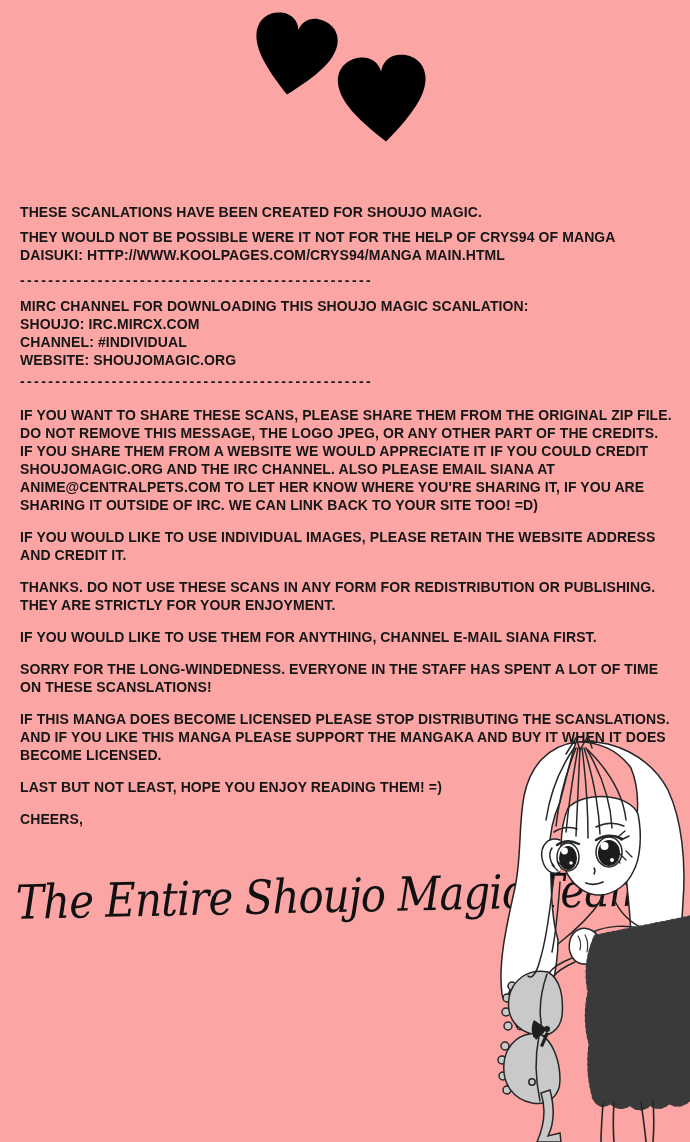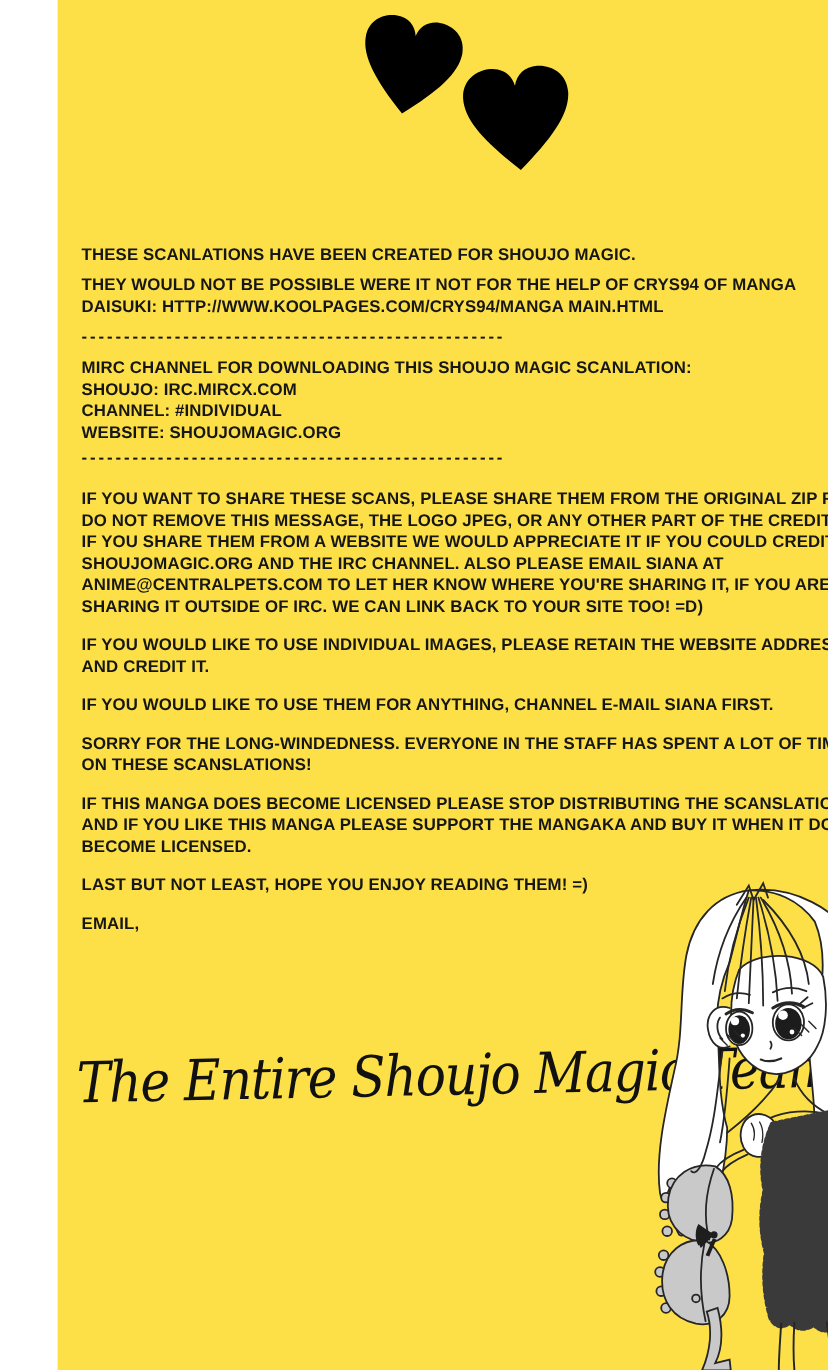--- a/index.html
+++ b/index.html
@@ -1,21 +1,21 @@
 <!DOCTYPE html>
 <html><head>
 <meta charset="utf-8">
 <style>
   html,body{margin:0;padding:0;}
   body{
     width:690px;height:1142px;position:relative;overflow:hidden;
     background:#ffffff;
     font-family:"Liberation Sans",sans-serif;
   }
-  .page{position:absolute;inset:0;background:#fde047;margin-left:48px;}
+  .page{position:absolute;inset:0;background:#fca5a5;}
   
   .hearts{position:absolute;left:238px;top:8px;width:210px;height:165px;}
   
   .credits{
     position:absolute;left:20px;top:203px;width:652px;
     color:#161616;font-size:14px;line-height:18px;font-weight:bold;
     letter-spacing:.1px;
   }
   .para{margin:0 0 14px 0;}
   .para.snug{margin:0 0 7px 0;}
@@ -52,25 +52,26 @@
     <p class="para snug">THESE SCANLATIONS HAVE BEEN CREATED FOR SHOUJO MAGIC.</p>
     <p class="para snug">THEY WOULD NOT BE POSSIBLE WERE IT NOT FOR THE HELP OF CRYS94 OF MANGA DAISUKI: HTTP://WWW.KOOLPAGES.COM/CRYS94/MANGA MAIN.HTML</p>
     <div class="divider">--------------------------------------------------</div>
     <p class="addr">MIRC CHANNEL FOR DOWNLOADING THIS SHOUJO MAGIC SCANLATION:</p>
     <p class="addr">SHOUJO: IRC.MIRCX.COM</p>
     <p class="addr">CHANNEL: #INDIVIDUAL</p>
     <p class="addr">WEBSITE: SHOUJOMAGIC.ORG</p>
     <div class="divider gap-after">--------------------------------------------------</div>
     <p class="para">IF YOU WANT TO SHARE THESE SCANS, PLEASE SHARE THEM FROM THE ORIGINAL ZIP FILE. DO NOT REMOVE THIS MESSAGE, THE LOGO JPEG, OR ANY OTHER PART OF THE CREDITS. IF YOU SHARE THEM FROM A WEBSITE WE WOULD APPRECIATE IT IF YOU COULD CREDIT SHOUJOMAGIC.ORG AND THE IRC CHANNEL. ALSO PLEASE EMAIL SIANA AT ANIME@CENTRALPETS.COM TO LET HER KNOW WHERE YOU'RE SHARING IT, IF YOU ARE SHARING IT OUTSIDE OF IRC. WE CAN LINK BACK TO YOUR SITE TOO! =D)</p>
     <p class="para">IF YOU WOULD LIKE TO USE INDIVIDUAL IMAGES, PLEASE RETAIN THE WEBSITE ADDRESS AND CREDIT IT.</p>
+    <p class="para">THANKS. DO NOT USE THESE SCANS IN ANY FORM FOR REDISTRIBUTION OR PUBLISHING. THEY ARE STRICTLY FOR YOUR ENJOYMENT.</p>
     <p class="para">IF YOU WOULD LIKE TO USE THEM FOR ANYTHING, CHANNEL E-MAIL SIANA FIRST.</p>
     <p class="para">SORRY FOR THE LONG-WINDEDNESS. EVERYONE IN THE STAFF HAS SPENT A LOT OF TIME ON THESE SCANSLATIONS!</p>
     <p class="para">IF THIS MANGA DOES BECOME LICENSED PLEASE STOP DISTRIBUTING THE SCANSLATIONS. AND IF YOU LIKE THIS MANGA PLEASE SUPPORT THE MANGAKA AND BUY IT WHEN IT DOES BECOME LICENSED.</p>
     <p class="para">LAST BUT NOT LEAST, HOPE YOU ENJOY READING THEM! =)</p>
-    <p class="para">EMAIL,</p>
+    <p class="para">CHEERS,</p>
   </div>
 
   <div class="signature">The Entire Shoujo Magic Team!</div>
 
   <svg class="girl" viewBox="0 0 200 410" aria-hidden="true">
     <g stroke="#262626" stroke-width="1.5" fill="none" stroke-linecap="round">
 
       <path fill="#ffffff" d="M86,10 C58,14 40,34 34,64 C28,96 32,128 24,160 C16,196 8,232 12,262
            Q14,274 20,258 Q22,288 28,297 Q34,301 34,282 Q40,303 48,296
            Q54,291 50,272 Q58,288 64,279 Q68,272 62,256

